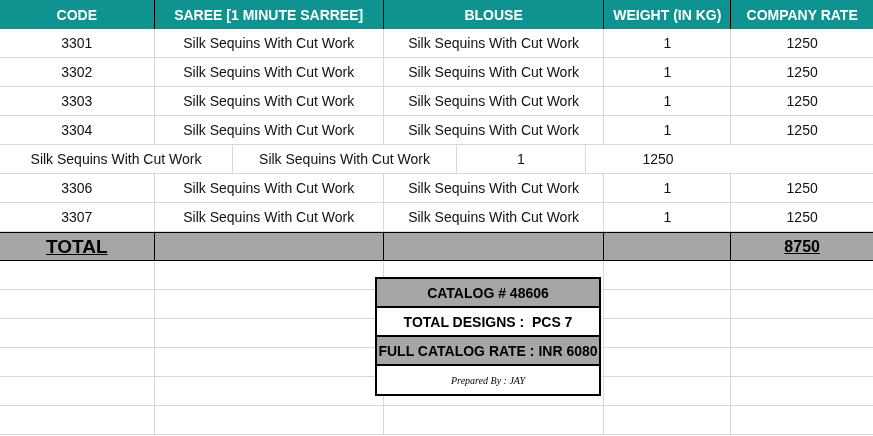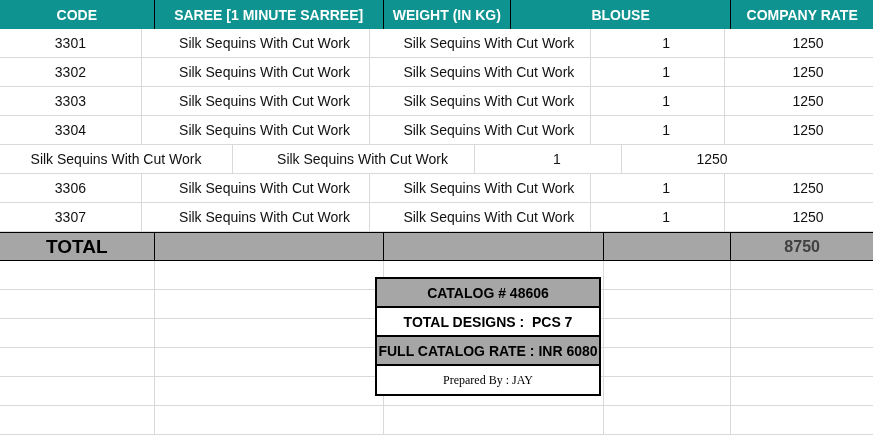--- a/index.html
+++ b/index.html
@@ -23,66 +23,66 @@
     height:100%; text-align:center; overflow:hidden;
   }
   
   .header-row { height:29px; background:#0e9390; }
   .header-row .cell {
     color:#ffffff; font-weight:bold; font-size:14px;
     border-right:1px solid #000000;
   }
   .header-row .cell:last-child { border-right:none; }
   
-  .data-row { height:29px; background:#ffffff; border-bottom:1px solid #d9d9d9;gap:18px; }
+  .data-row { height:29px; background:#ffffff; border-bottom:1px solid #d9d9d9; }
   .data-row .cell {
     color:#111111; font-size:14px;
     border-right:1px solid #d9d9d9;
   }
   .data-row .cell:last-child { border-right:none; }
   
   .total-row {
     height:29px; background:#a6a6a6;
     border-top:1px solid #000000; border-bottom:1px solid #000000;
   }
-  .total-row .cell { border-right:1px solid #000000; }
+  .total-row .cell { border-right:1px solid #000000;text-decoration:underline; }
   .total-row .cell:last-child { border-right:none; }
   .total-label { font-weight:bold; font-size:19px; color:#000000; }
-  .total-amount { font-weight:bold; font-size:16px; color:#404040;text-align:right; }
+  .total-amount { font-weight:bold; font-size:16px; color:#000000;text-align:right; }
   
   .empty-row { height:29px; background:#ffffff; border-bottom:1px solid #d9d9d9; }
   .empty-row .cell { border-right:1px solid #d9d9d9; }
   .empty-row .cell:last-child { border-right:none; }
   
   .catalog-box {
     position:absolute; left:375px; top:277px; width:226px;
     border:2px solid #000000; background:#ffffff;
   }
   .crow {
     height:29px; display:flex; align-items:center; justify-content:center;
     border-bottom:2px solid #000000; text-align:center;
     font-weight:bold; font-size:14px; color:#000000; white-space:pre;
   }
   .crow:last-child { border-bottom:none; height:28px; }
   .crow.gray { background:#a6a6a6; }
   .crow.serif {
     font-family:"Liberation Serif", serif;
-    font-weight:normal; font-size:12px;
+    font-weight:normal; font-size:10px;font-style:italic;
   }
 </style>
 </head>
 <body>
 
 <div class="sheet">
 
   <div class="row header-row">
     <div class="cell c0">CODE</div>
     <div class="cell c1">SAREE [1 MINUTE SARREE]</div>
+    <div class="cell c2">BLOUSE</div>
     <div class="cell c3">WEIGHT (IN KG)</div>
-    <div class="cell c2">BLOUSE</div>
     <div class="cell c4">COMPANY RATE</div>
   </div>
 
   <div class="row data-row">
     <div class="cell c0">3301</div>
     <div class="cell c1">Silk Sequins With Cut Work</div>
     <div class="cell c2">Silk Sequins With Cut Work</div>
     <div class="cell c3">1</div>
     <div class="cell c4">1250</div>
   </div>

